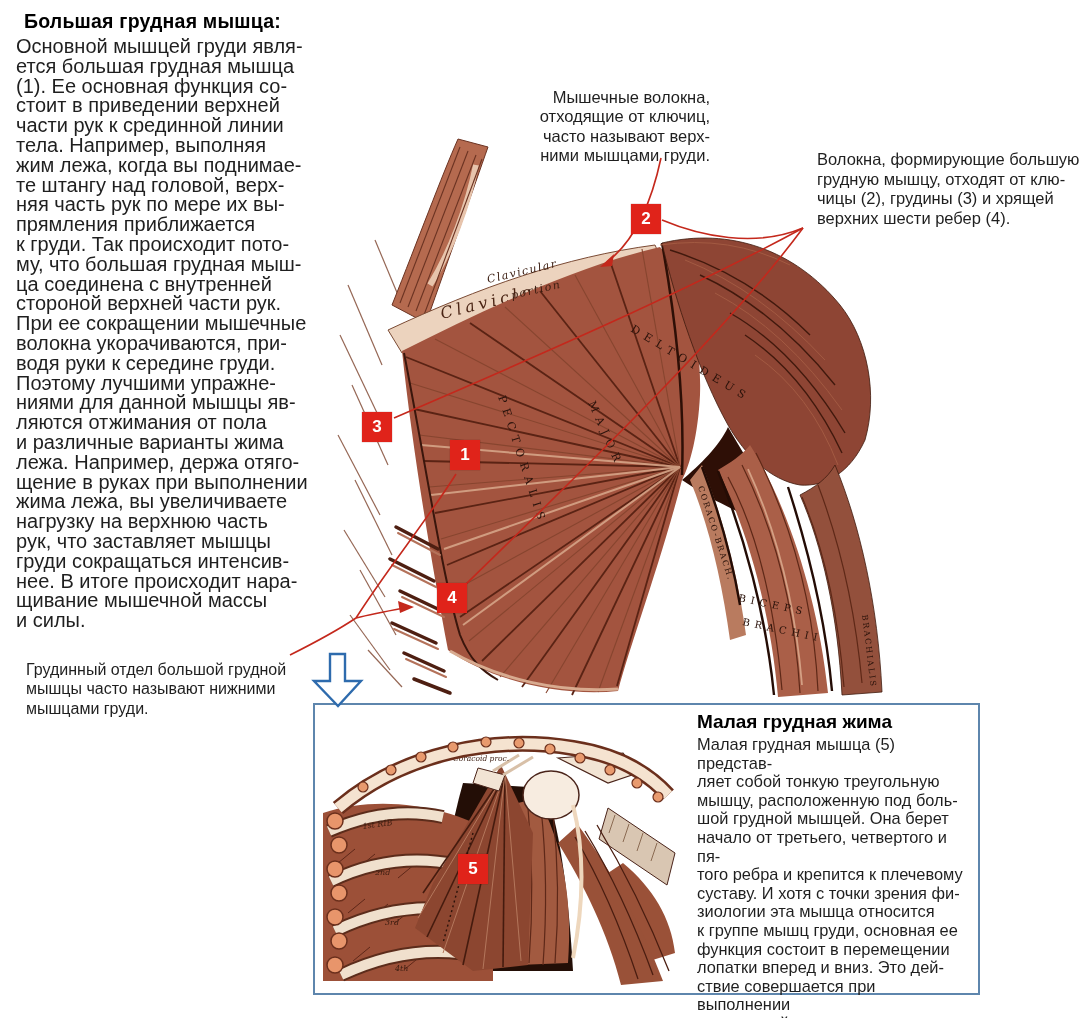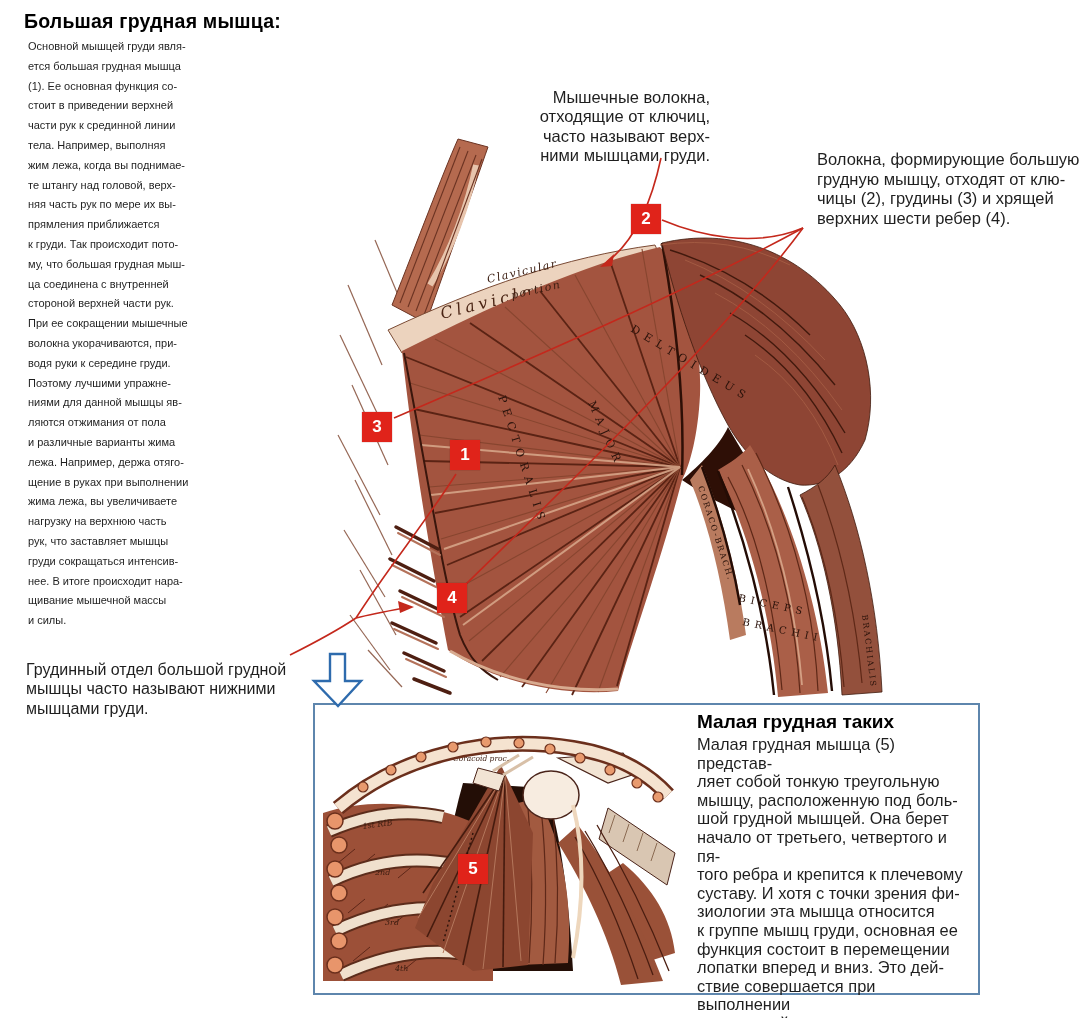--- a/index.html
+++ b/index.html
@@ -7,21 +7,21 @@
   .page {
     position:relative; width:1082px; height:1018px; background:#ffffff;
     font-family:"Liberation Sans", sans-serif; color:#1f1f1f; overflow:hidden;padding-left:11px;
   }
   .abs { position:absolute; }
   .main-heading {
     left:24px; top:10px; font-size:19.5px; font-weight:bold; color:#000;
     letter-spacing:0.2px;
   }
   .left-body {
-    left:28px; top:37px; width:300px; font-size:11px; line-height:19.8px;
+    left:16px; top:37px; width:300px; font-size:20px; line-height:19.8px;
     white-space:pre-line;
   }
   .caption-bl {
     left:26px; top:660px; width:300px; font-size:16px; line-height:19.3px;
     white-space:pre-line;
   }
   .ann-top {
     left:490px; top:88px; width:220px; font-size:16.5px; line-height:19.3px;
     white-space:pre-line;
     text-align:right;
@@ -353,21 +353,21 @@
         <path d="M255,112 C290,160 320,215 340,268 L298,272 C285,220 260,170 235,130 Z" fill="#995138"></path>
         <g stroke="#4a1d10" stroke-width="1.3" fill="none">
           <path d="M262,118 Q300,180 330,262"></path>
             <path d="M274,112 Q315,180 346,258"></path>
           <path d="M252,124 Q288,185 315,266"></path>
         </g>
         <path d="M250,92 C262,140 260,195 250,245" stroke="#eed7bd" stroke-width="4" fill="none"></path>
       </g>
     </svg>
 
-    <h2 class="inset-heading">Малая грудная таких</h2>
+    <h2 class="inset-heading">Малая грудная жима</h2>
     <p class="inset-body">Малая грудная мышца (5) представ-
 ляет собой тонкую треугольную
 мышцу, расположенную под боль-
 шой грудной мышцей. Она берет
 начало от третьего, четвертого и пя-
 того ребра и крепится к плечевому
 суставу. И хотя с точки зрения фи-
 зиологии эта мышца относится
 к группе мышц груди, основная ее
 функция состоит в перемещении

